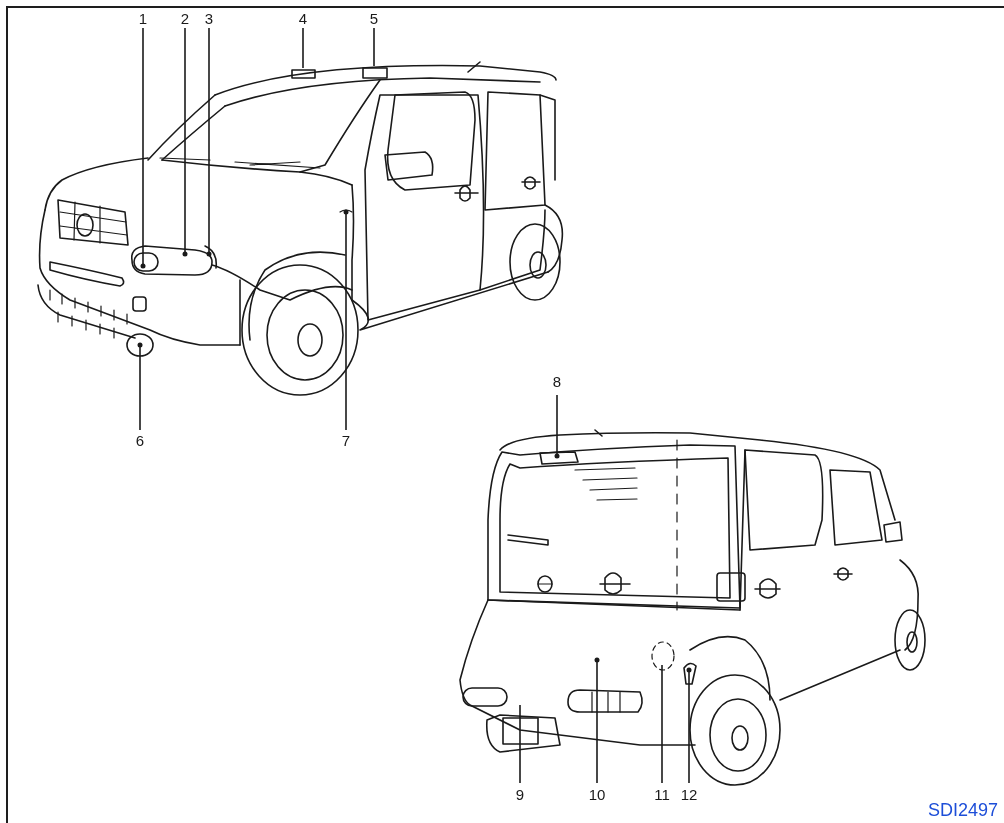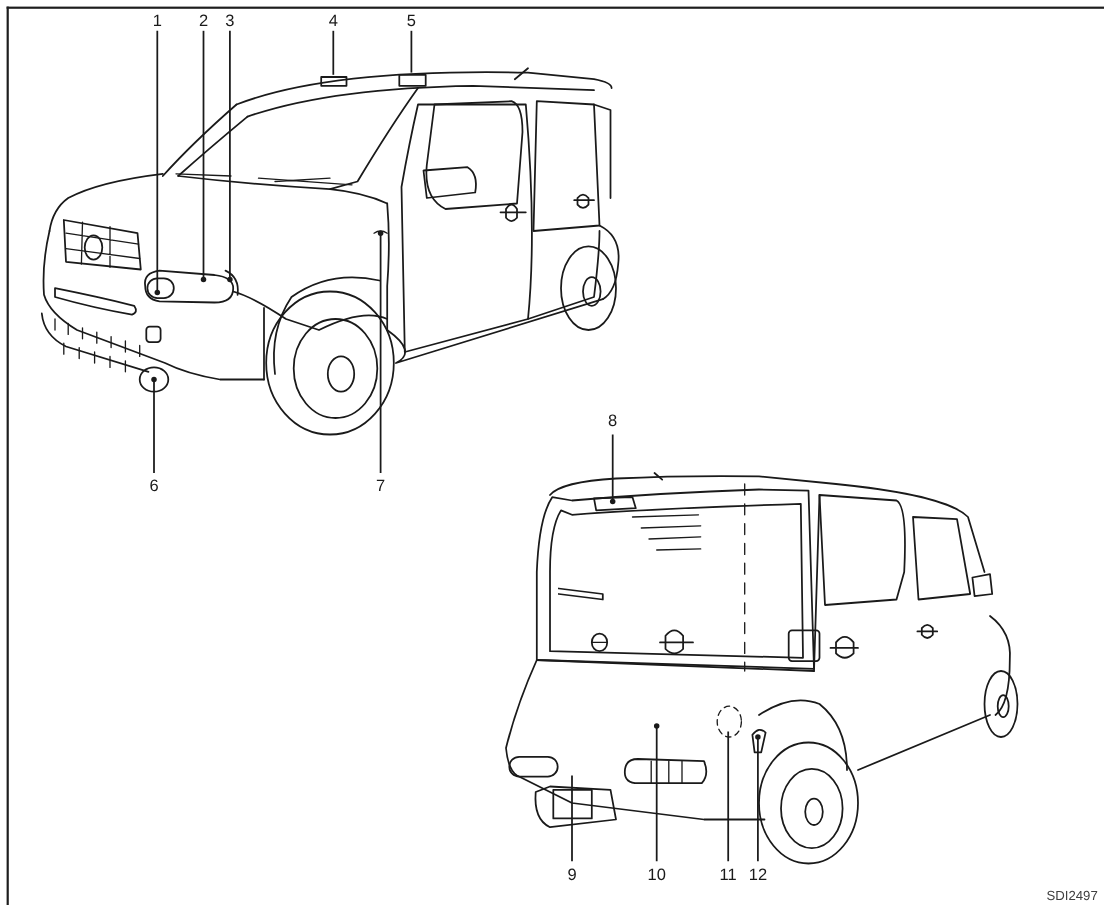--- a/index.html
+++ b/index.html
@@ -6,21 +6,21 @@
   body { width:1004px; height:823px; position:relative; overflow:hidden; font-family:"Liberation Sans", sans-serif; }
   #frame { position:absolute; left:0; top:0; width:1004px; height:823px; }
   #frame-top { position:absolute; left:6px; top:6px; width:998px; height:2px; background:#1e1e1e; }
   #frame-left { position:absolute; left:6px; top:6px; width:2px; height:817px; background:#1e1e1e; }
   svg#art { position:absolute; left:0; top:0; }
   .ln { fill:none; stroke:#1a1a1a; stroke-width:1.6; stroke-linecap:round; stroke-linejoin:round; }
   .thin { stroke-width:1.2; }
   .lead { stroke:#1a1a1a; stroke-width:1.6; }
   .dot { fill:#1a1a1a; }
   .num { font-family:"Liberation Sans", sans-serif; font-size:15px; fill:#1a1a1a; text-anchor:middle; }
-  #figure-code { position:absolute; right:6px; bottom:2px; font-family:"Liberation Sans", sans-serif; font-size:12px; color:#404040; }
+  #figure-code { position:absolute; right:6px; bottom:2px; font-family:"Liberation Sans", sans-serif; font-size:18px; color:#1d4ed8; }
 </style>
 </head>
 <body>
 
 <div id="frame">
   <div id="frame-top"></div>
   <div id="frame-left"></div>
 </div>
 
 <svg id="art" width="1004" height="823" viewBox="0 0 1004 823">

